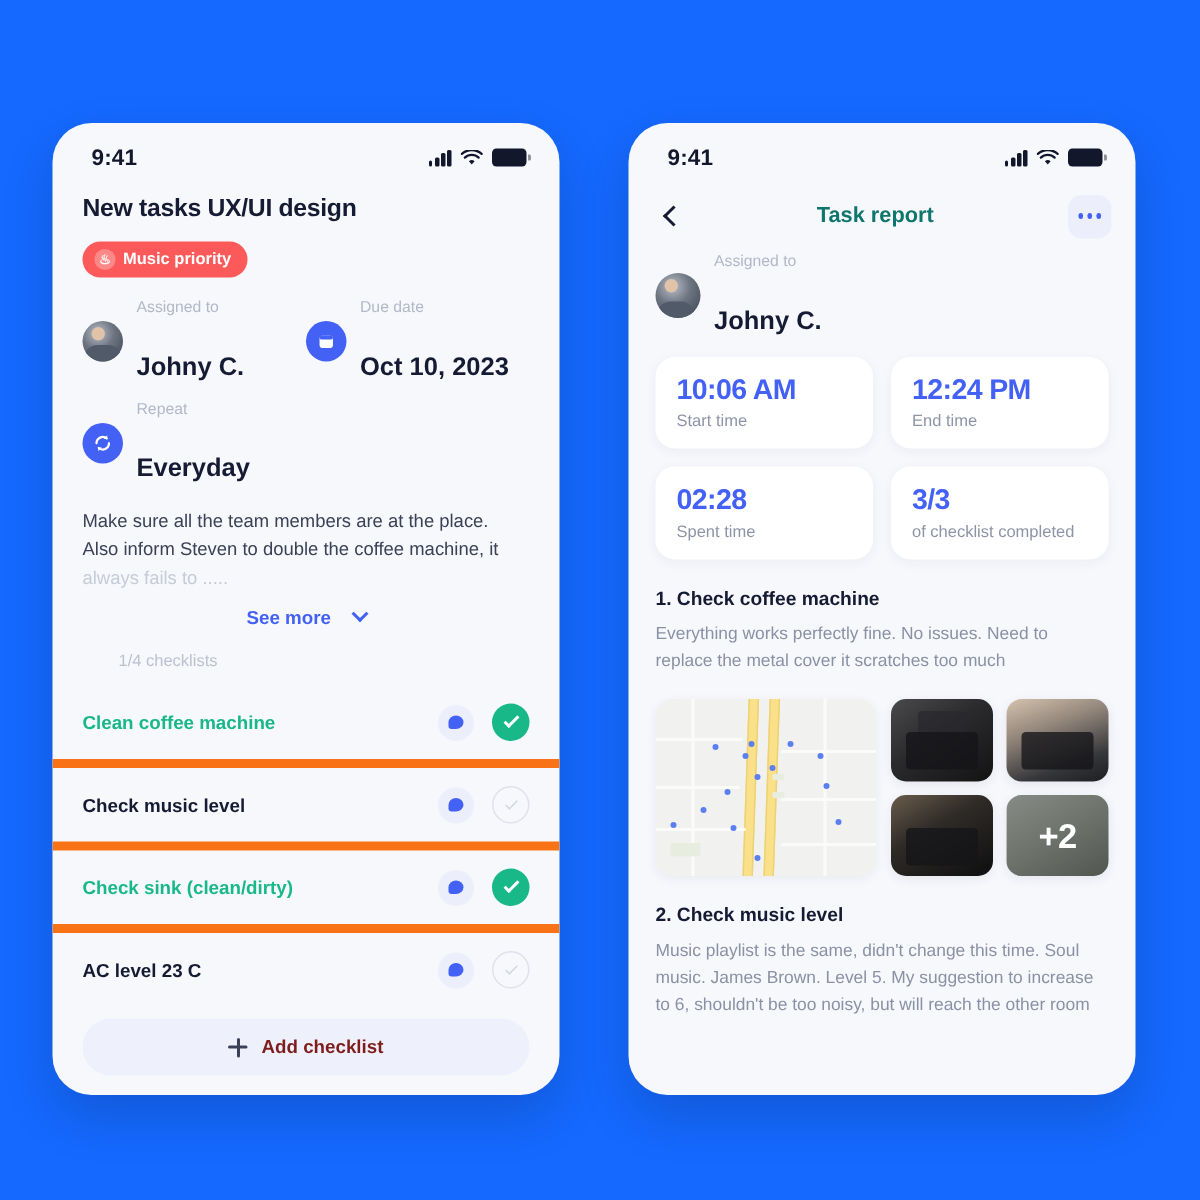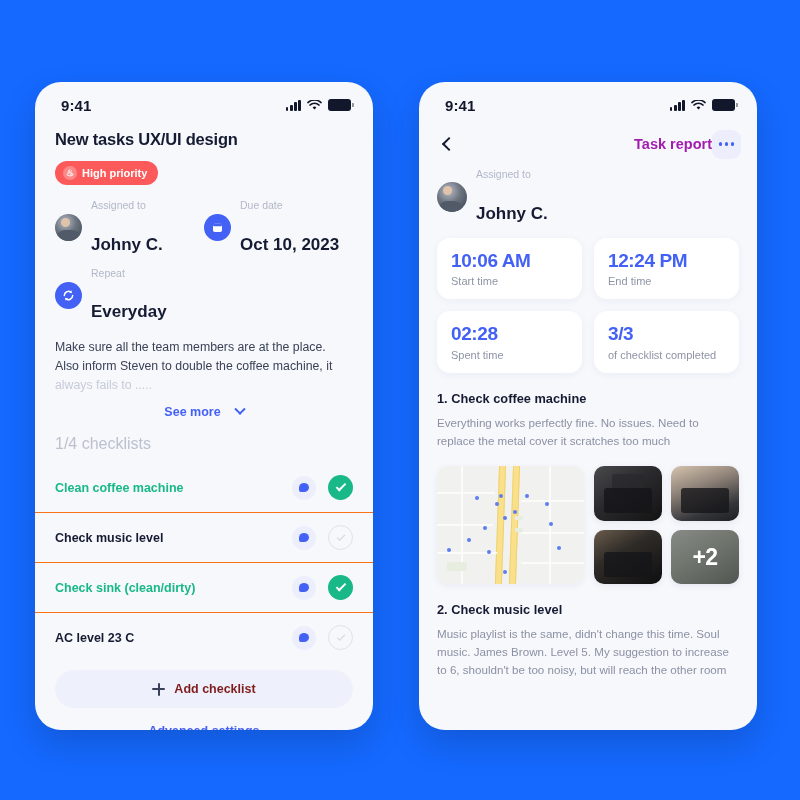--- a/index.html
+++ b/index.html
@@ -67,22 +67,22 @@
     content: ""; position: absolute; left: 5px; top: 2.5px;
     width: 8px; height: 8px;
     border-left: 2.2px solid #151b32; border-bottom: 2.2px solid #151b32;
     transform: rotate(45deg);
   }
   .nav-title-left {
     font-size: 14.5px; font-weight: bold; color: #151b32;
     margin-left: 12px;
   }
   .nav-title-center {
-    flex: 1; text-align: right;
-    font-size: 14.5px; font-weight: bold; color: #a21caf;
+    flex: 1; text-align: center;
+    font-size: 14.5px; font-weight: bold; color: #0f766e;
   }
   .nav-actions { margin-left: auto; display: flex; gap: 8px; }
   .sq-btn {
     width: 29px; height: 29px; border-radius: 9px;
     background: #eceffb;
     display: flex; align-items: center; justify-content: center;
     cursor: pointer;
   }
   .ck {
     width: 13px; height: 7px;
@@ -150,26 +150,26 @@
     gap: 15px; margin-top: 10px; cursor: pointer; text-align: center;
   }
   .see-more span { color: #4361f5; font-weight: bold; font-size: 12.5px; }
   .chev-d {
     width: 8px; height: 8px;
     border-right: 2px solid #4361f5; border-bottom: 2px solid #4361f5;
     transform: rotate(45deg) translate(-2px,-2px);
   }
 
   .checklist-count {
-    margin-top: 16px; font-size: 16px; color: #bcc1cf;
+    margin-top: 16px; font-size: 11px; color: #bcc1cf; margin-left: 24px;
   }
 
   .row {
     display: flex; align-items: center;
-    padding: 12px 20px; border-top: 1px solid #f97316;
+    padding: 12px 20px; border-top: 6px solid #f97316;
     cursor: pointer;
   }
   .row:first-of-type { border-top: none; }
   .row-label { font-size: 12.5px; font-weight: bold; color: #151b32; }
   .row.done .row-label { color: #19b888; }
   .row-actions { margin-left: auto; display: flex; align-items: center; gap: 12px; }
   .bubble-wrap {
     width: 24px; height: 24px; border-radius: 50%;
     background: #eceffb;
     display: flex; align-items: center; justify-content: center;
@@ -317,21 +317,21 @@
         <div class="batt"></div>
       </div>
     </div>
 
 
     <div class="lc">
       <div class="task-title">New tasks UX/UI design</div>
 
       <div class="badge">
         <span class="flame">♨</span>
-        <span>High priority</span>
+        <span>Music priority</span>
       </div>
 
       <div class="meta-grid">
         <div class="meta">
           <div class="avatar"></div>
           <div>
             <div class="meta-lbl">Assigned to</div>
             <div class="meta-val">Johny C.</div>
           </div>
         </div>

